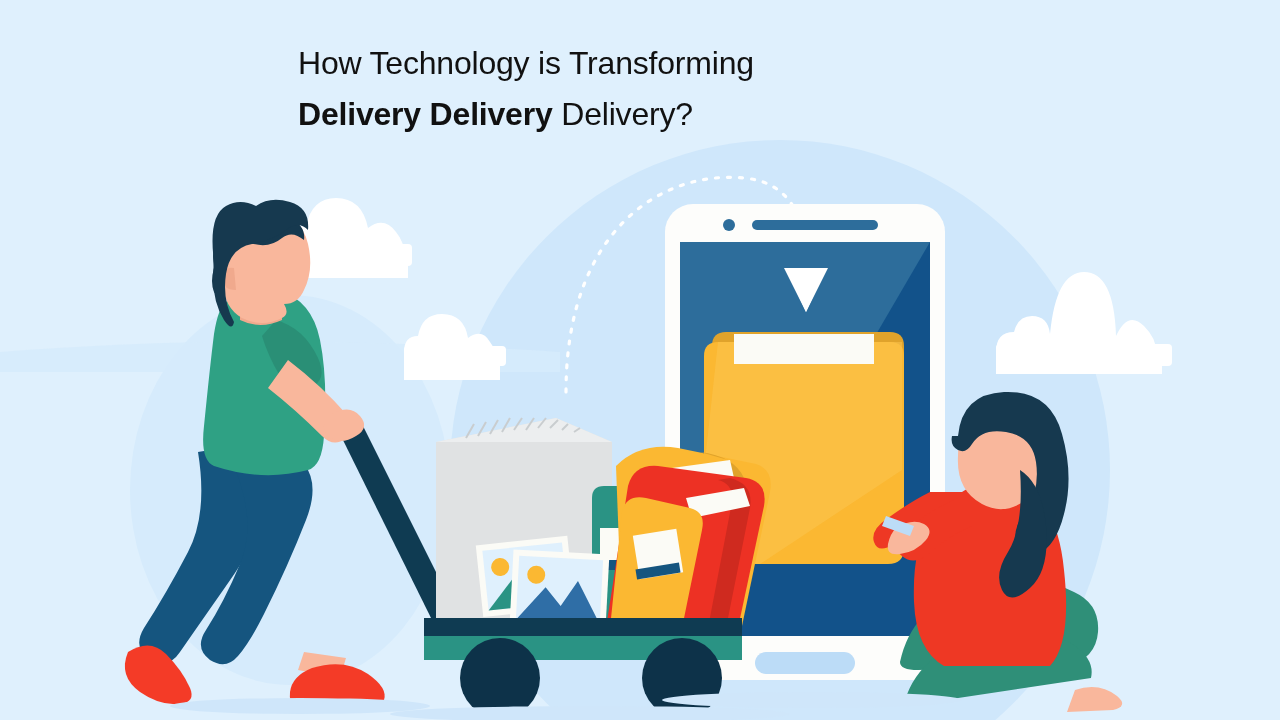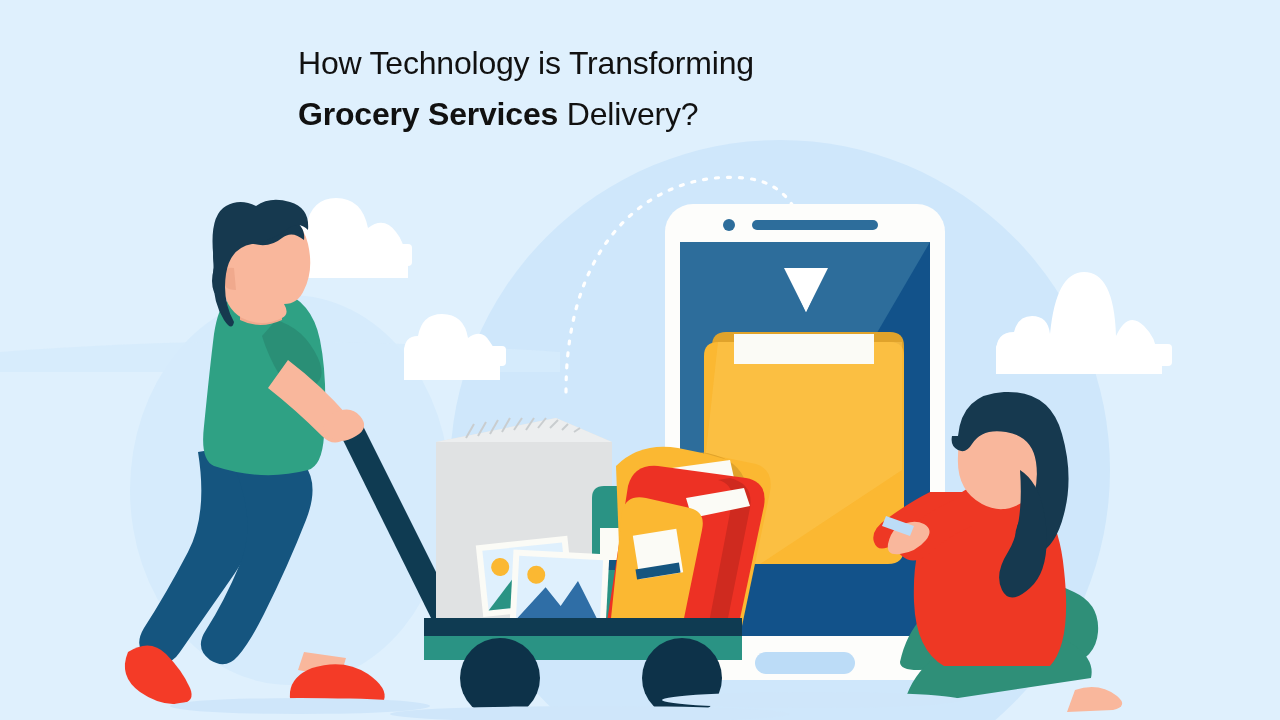--- a/index.html
+++ b/index.html
@@ -209,15 +209,15 @@
       <path d="M214 262 q-4 36 10 58 q8 12 10 2 q-12 -22 -8 -48
                q4 -26 26 -30 q22 -4 34 -14 q12 -10 22 0 q2 -22 -18 -28
                q-20 -6 -34 4 q-16 -8 -30 0 q-18 10 -12 56 z" fill="#16394f"></path>
     </g>
 
     <ellipse cx="300" cy="706" rx="130" ry="8" fill="#cfe6fa"></ellipse>
     <ellipse cx="590" cy="714" rx="200" ry="8" fill="#cfe6fa"></ellipse>
     <ellipse cx="812" cy="700" rx="150" ry="8" fill="#cfe6fa"></ellipse>
   </svg>
 
-  <div id="headline"><span class="n">How Technology is Transforming</span><br><span class="b">Grocery Services</span><span class="n"> Delivery?</span></div>
+  <div id="headline"><span class="n">How Technology is Transforming</span><br><span class="b">Delivery Delivery</span><span class="n"> Delivery?</span></div>
 
 </div>
 
 </body></html>

